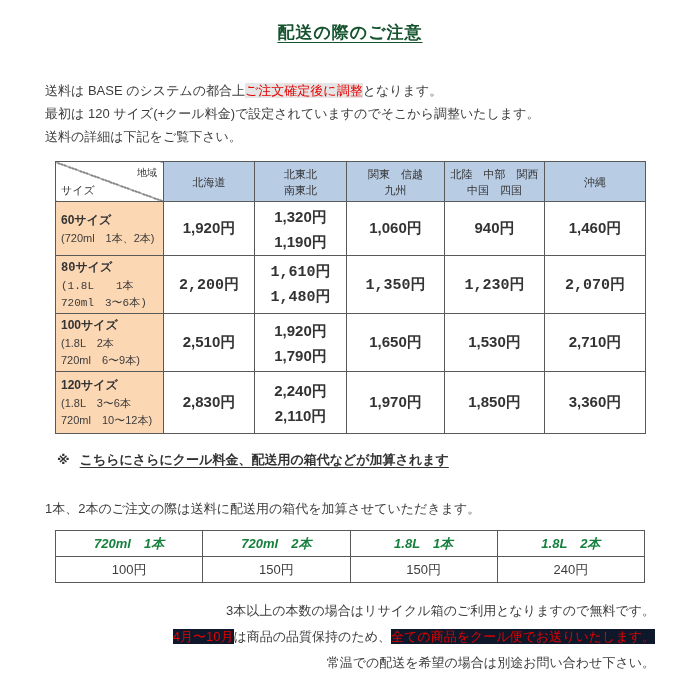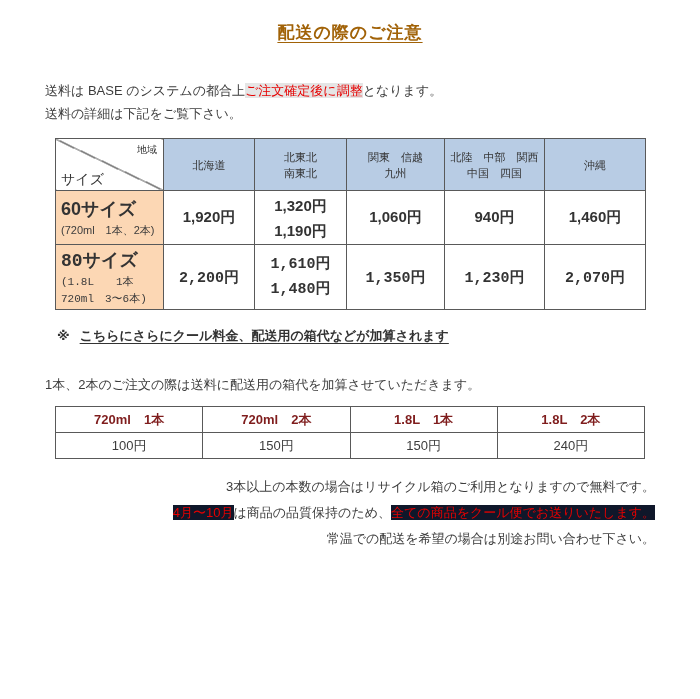--- a/index.html
+++ b/index.html
@@ -6,85 +6,86 @@
   html, body { background: #ffffff; }
   body {
     width: 700px; height: 699px;
     font-family: "Liberation Sans", "DejaVu Sans", sans-serif;
     color: #3c3c3c;
     font-size: 13px;
     overflow: hidden;
   }
   .page { padding: 16px 45px 0 45px; }
 
-  .title { text-align: center; font-size: 17px; font-weight: bold; color: #a16207; margin-top: 5px; letter-spacing: 1px; }
+  .title { text-align: center; font-size: 17px; font-weight: bold; color: #14532d; margin-top: 5px; letter-spacing: 1px; }
   .title span { text-decoration: underline; text-underline-offset: 4px; }
 
   .intro { margin-top: 35px; line-height: 23px; }
 
   .hl-yellow { background: #e5e5e5; color: #e60000; }
   .hl-pink   { background: #0f172a; color: #e60000; }
 
   table { border-collapse: collapse; margin-left: 10px; }
 
   .ship-table { margin-top: 13px; width: 590px; table-layout: fixed; }
   .ship-table th, .ship-table td { border: 1px solid #595959; }
-  .ship-table thead tr { height: 52px; }
+  .ship-table thead tr { height: 40px; }
   .ship-table thead th {
     background: #b8cce4; font-weight: normal; font-size: 11px;
     line-height: 16px; text-align: center; vertical-align: middle; color: #333;
   }
   .ship-table th div:empty { display: none; }
 
   .ship-table thead th.corner {
     background: #ffffff;
     background-image: linear-gradient(to top right,
       transparent calc(50% - 0.6px), #595959 calc(50% - 0.6px),
       #595959 calc(50% + 0.6px), transparent calc(50% + 0.6px));
     position: relative;
   }
   .corner .c-top    { position: absolute; top: 3px; right: 6px; font-size: 10px; }
-  .corner .c-bottom { position: absolute; bottom: 3px; left: 5px; font-size: 14px; }
+  .corner .c-bottom { position: absolute; bottom: 3px; left: 5px; font-size: 11px; }
 
   .r60  { height: 54px; }
   .r80  { height: 57px; font-family: Liberation Mono, monospace; }
   .r100 { height: 57px; }
   .r120 { height: 62px; }
 
   .size-cell { background: #fcd7b4; padding: 3px 2px 3px 5px; vertical-align: middle; text-align: left; }
-  .size-name { font-size: 18px; font-weight: bold; color: #333; }
+  .size-name { font-size: 12px; font-weight: bold; color: #333; }
   .size-detail { font-size: 11px; margin-top: 2px; }
   .size-detail:empty { display: none; }
 
   .price { text-align: center; vertical-align: middle; font-size: 15px; font-weight: bold; color: #333; }
   .price div { line-height: 25px; }
 
   .note { margin-top: 17px; margin-left: 12px; font-weight: bold; color: #333; }
   .note .note-marker { margin-right: 10px; }
   .note .note-text { text-decoration: underline; text-underline-offset: 3px; text-align: center; }
 
   .box-intro { margin-top: 31px; }
 
   .box-table { margin-top: 12px; width: 590px; table-layout: fixed; }
   .box-table td { border: 1px solid #595959; text-align: center; height: 26px; vertical-align: middle; font-size: 13px; }
-  .box-table .bh { font-weight: bold; color: #7f1d1d; }
+  .box-table .bh { font-weight: bold; color: #15803d; font-style: italic; }
 
   .footer { margin-top: 15px; line-height: 26px; text-align: right; }
 </style>
 </head>
 <body>
 
 <div class="page">
 
   <div class="title">
     <span>配送の際のご注意</span>
   </div>
 
   <div class="intro">
     <div><span>送料は BASE のシステムの都合上</span><span class="hl-yellow">ご注文確定後に調整</span><span>となります。</span></div>
+    <div>最初は 120 サイズ(+クール料金)で設定されていますのでそこから調整いたします。</div>
     <div>送料の詳細は下記をご覧下さい。</div>
   </div>
 
   <table class="ship-table">
     <colgroup>
       <col style="width:108px">
         <col style="width:91px">
         <col style="width:92px">
       <col style="width:98px">
         <col style="width:100px">
@@ -140,20 +141,50 @@
         </td>
         <td class="price">2,200円</td>
         <td class="price">
             <div>1,610円</div>
             <div>1,480円</div>
           </td>
         <td class="price">1,350円</td>
         <td class="price">1,230円</td>
         <td class="price">2,070円</td>
       </tr>
+      <tr class="r100">
+        <td class="size-cell">
+          <div class="size-name">100サイズ</div>
+          <div class="size-detail">(1.8L　2本</div>
+          <div class="size-detail">720ml　6〜9本)</div>
+        </td>
+        <td class="price">2,510円</td>
+        <td class="price">
+            <div>1,920円</div>
+            <div>1,790円</div>
+          </td>
+        <td class="price">1,650円</td>
+        <td class="price">1,530円</td>
+        <td class="price">2,710円</td>
+      </tr>
+      <tr class="r120">
+        <td class="size-cell">
+          <div class="size-name">120サイズ</div>
+          <div class="size-detail">(1.8L　3〜6本</div>
+          <div class="size-detail">720ml　10〜12本)</div>
+        </td>
+        <td class="price">2,830円</td>
+        <td class="price">
+            <div>2,240円</div>
+            <div>2,110円</div>
+          </td>
+        <td class="price">1,970円</td>
+        <td class="price">1,850円</td>
+        <td class="price">3,360円</td>
+      </tr>
     </tbody>
   </table>
 
   <div class="note">
     <span class="note-marker">※</span><span class="note-text">こちらにさらにクール料金、配送用の箱代などが加算されます</span>
   </div>
 
   <div class="box-intro">1本、2本のご注文の際は送料に配送用の箱代を加算させていただきます。</div>
 
   <table class="box-table">

